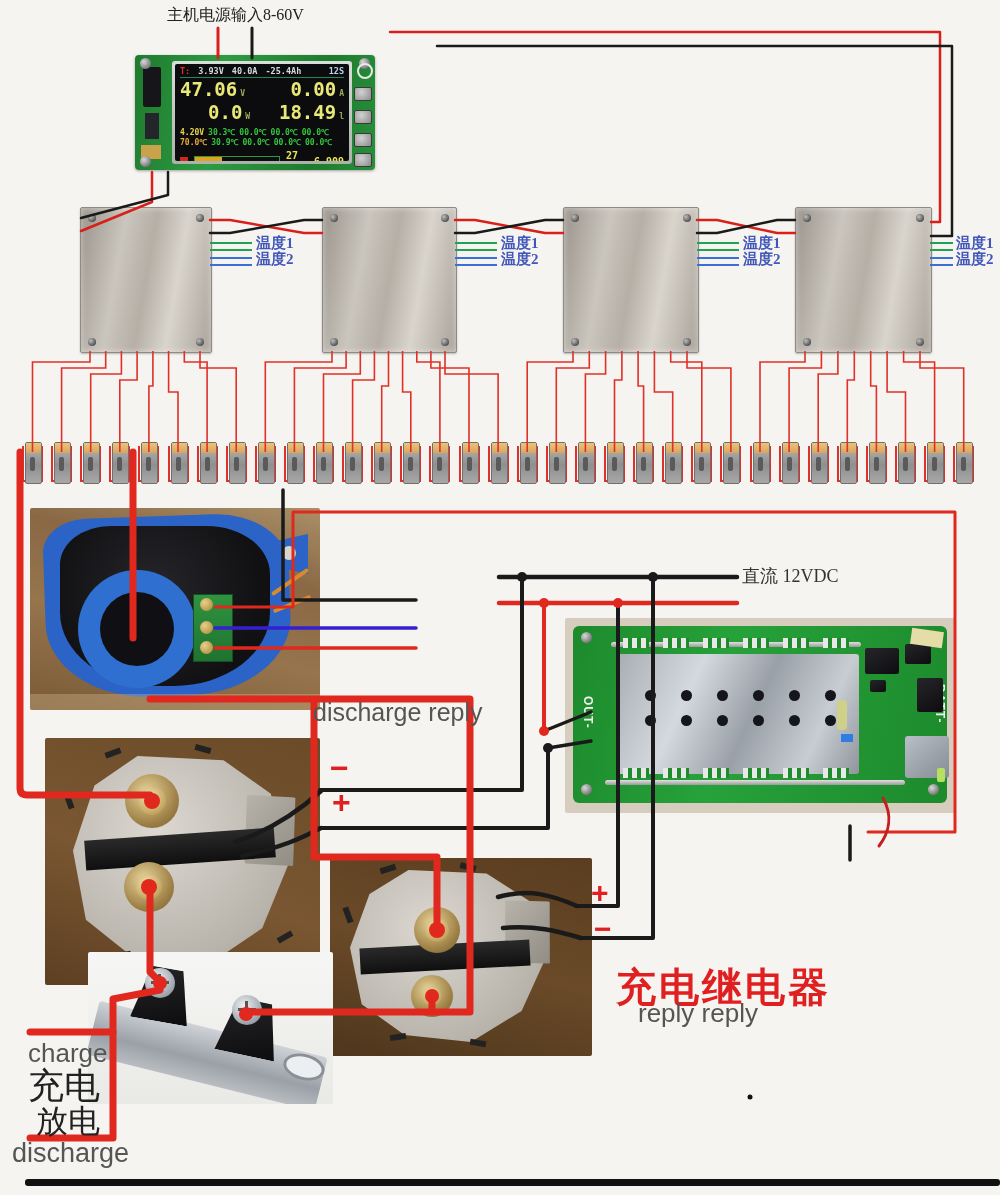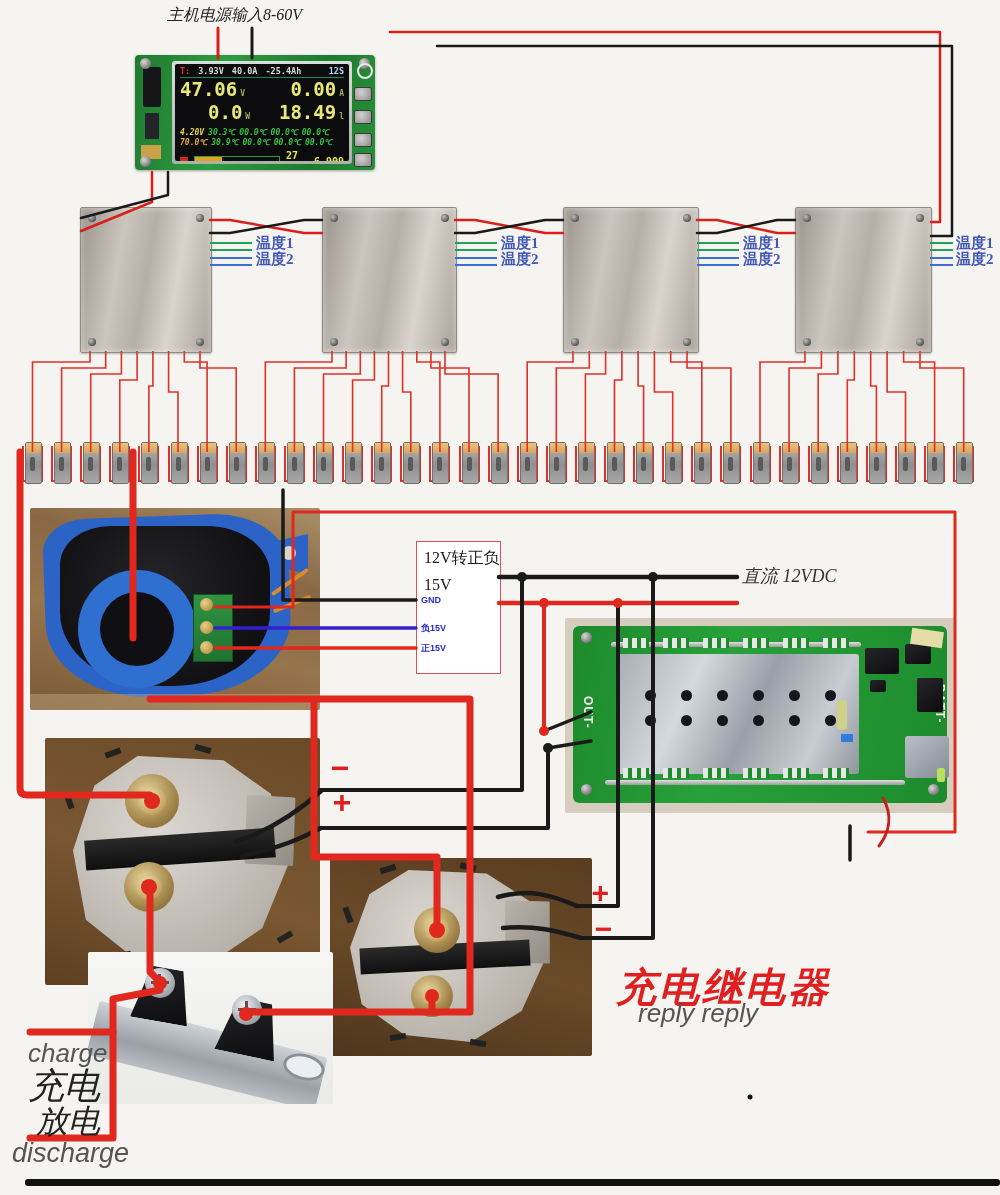--- a/index.html
+++ b/index.html
@@ -1,18 +1,18 @@
 <!DOCTYPE html>
 <html><head>
 <meta charset="utf-8">
 <style>
   html,body{margin:0;padding:0;background:#e9e9e9;}
   .canvas{position:relative;width:1000px;height:1195px;background:#f6f4f0;overflow:hidden;
           font-family:"Liberation Sans",sans-serif;}
-  .lbl{position:absolute;white-space:nowrap;font-style:italic;}
+  .lbl{position:absolute;white-space:nowrap;}
   .serif{font-family:"Liberation Serif",serif;}
 
   
   #display-module{position:absolute;left:135px;top:55px;width:240px;height:115px;border-radius:4px;
     background:linear-gradient(100deg,#1f7a2e,#2d9c42 35%,#1f7a2e 75%,#27903a);
     box-shadow:0 1px 3px rgba(0,0,0,.35);}
   .dm-chip{position:absolute;left:8px;top:12px;width:18px;height:40px;background:#15151a;border-radius:2px;}
   .dm-chip2{position:absolute;left:10px;top:58px;width:14px;height:26px;background:#23252a;}
   .dm-gold{position:absolute;left:6px;top:90px;width:20px;height:14px;background:#c9a24a;}
   .dm-screw{position:absolute;width:11px;height:11px;border-radius:50%;
@@ -26,21 +26,21 @@
     padding:2px 5px;border-radius:2px;overflow:hidden;}
   .scr-status{display:flex;gap:8px;align-items:baseline;font:700 8.5px "DejaVu Sans Mono",monospace;color:#d8d8dc;}
   .scr-status .t{color:#e03030;}
   .scr-status .series{margin-left:auto;color:#bcd0f0;}
   .scr-sep{border-top:1px solid #1e8a5a;margin:1px 0 2px 0;}
   .mrow{display:flex;align-items:baseline;font:700 19px "DejaVu Sans Mono",monospace;color:#e8e877;line-height:18px;}
   .mrow .unit{font-size:8px;color:#9ab05a;margin-left:3px;}
   .mrow .r{margin-left:auto;}
   .mrow2{margin-left:28px;}
   .scr-temps{position:relative;padding-right:36px;margin-top:2px;font:700 8px "DejaVu Sans Mono",monospace;line-height:10px;}
-  .trow{display:flex;gap:4px;font-style:italic;}
+  .trow{display:flex;gap:4px;}
   .c-y{color:#e6d84a;} .c-o{color:#e6a93a;} .c-g{color:#35c53f;}
   .t-right{position:absolute;right:0;top:0;text-align:right;line-height:10px;margin-top:36px;}
   .scr-bot{display:flex;align-items:center;gap:6px;font:700 10px "DejaVu Sans Mono",monospace;color:#e8e84a;margin-top:2px;}
   .soc-sq{width:9px;height:9px;background:#d02818;}
   .soc-bar{width:92px;height:9px;border:1px solid #2a9a3a;position:relative;}
   .soc-fill{position:absolute;left:0;top:0;bottom:0;width:32%;background:#e8a01c;}
   .bot-right{margin-left:auto;}
 
   
   .plate{position:absolute;border:1px solid #8f8a82;border-radius:2px;
@@ -404,27 +404,20 @@
         <div class="term-cap" style=""></div>
         <div class="term-slot" style=""></div>
       </div>
       <div class="term-frame" style="left:953.2px;"></div>
       <div class="term-body" style="left:956.2px;">
         <div class="term-cap" style=""></div>
         <div class="term-slot" style=""></div>
       </div>
     </div>
 
-  <div id="converter-box">
-    <div class="cb-line" style="top:6px;">12V转正负</div>
-    <div class="cb-line" style="top:34px;">15V</div>
-    <div class="cb-pin" style="top:53px;">GND</div>
-    <div class="cb-pin" style="top:80px;">负15V</div>
-    <div class="cb-pin" style="top:100px;">正15V</div>
-  </div>
 
   <div id="photo-sensor" class="photo">
     <div class="ct-body"></div>
     <div class="ct-tab"></div>
     <div class="ct-tabhole"></div>
     <div class="ct-face"></div>
     <div class="ct-ring"></div>
     <div class="ct-hole"></div>
     <div class="ct-block"></div>
     <div class="ct-pin" style="top:90px;"></div>
@@ -643,20 +636,21 @@
         <polyline points="887.1,351 887.1,392 905.5,392 905.5,452"></polyline>
         <polyline points="903.6,351 903.6,362 934.6,362 934.6,452"></polyline>
         <polyline points="920.0,351 920.0,368 963.7,368 963.7,452"></polyline>
       </g>
     <rect x="25" y="1179" width="975" height="7" rx="3" fill="#111"></rect>
   </svg>
 
   <div class="lbl serif" style="left:167px;top:5px;font-size:16px;color:#222;">主机电源输入8-60V</div>
   <div class="lbl serif" style="left:742px;top:564px;font-size:18px;color:#333;">直流  12VDC</div>
 
+  <div class="lbl ann-gray" style="left:313px;top:698px;font-size:25px;">discharge reply</div>
   <div class="lbl ann-red" style="left:330px;top:750px;font-size:32px;">−</div>
   <div class="lbl ann-red" style="left:332px;top:784px;font-size:32px;">+</div>
 
   <div class="lbl ann-red" style="left:591px;top:876px;font-size:30px;">+</div>
   <div class="lbl ann-red" style="left:594px;top:912px;font-size:30px;">−</div>
   <div class="lbl ann-red" style="left:616px;top:960px;font-size:40px;letter-spacing:3px;">充电继电器</div>
   <div class="lbl ann-gray" style="left:638px;top:998px;font-size:26px;">reply reply</div>
 
   <div class="lbl ann-gray" style="left:28px;top:1038px;font-size:26px;">charge</div>
   <div class="lbl" style="left:28px;top:1062px;font-size:36px;color:#222;">充电</div>

